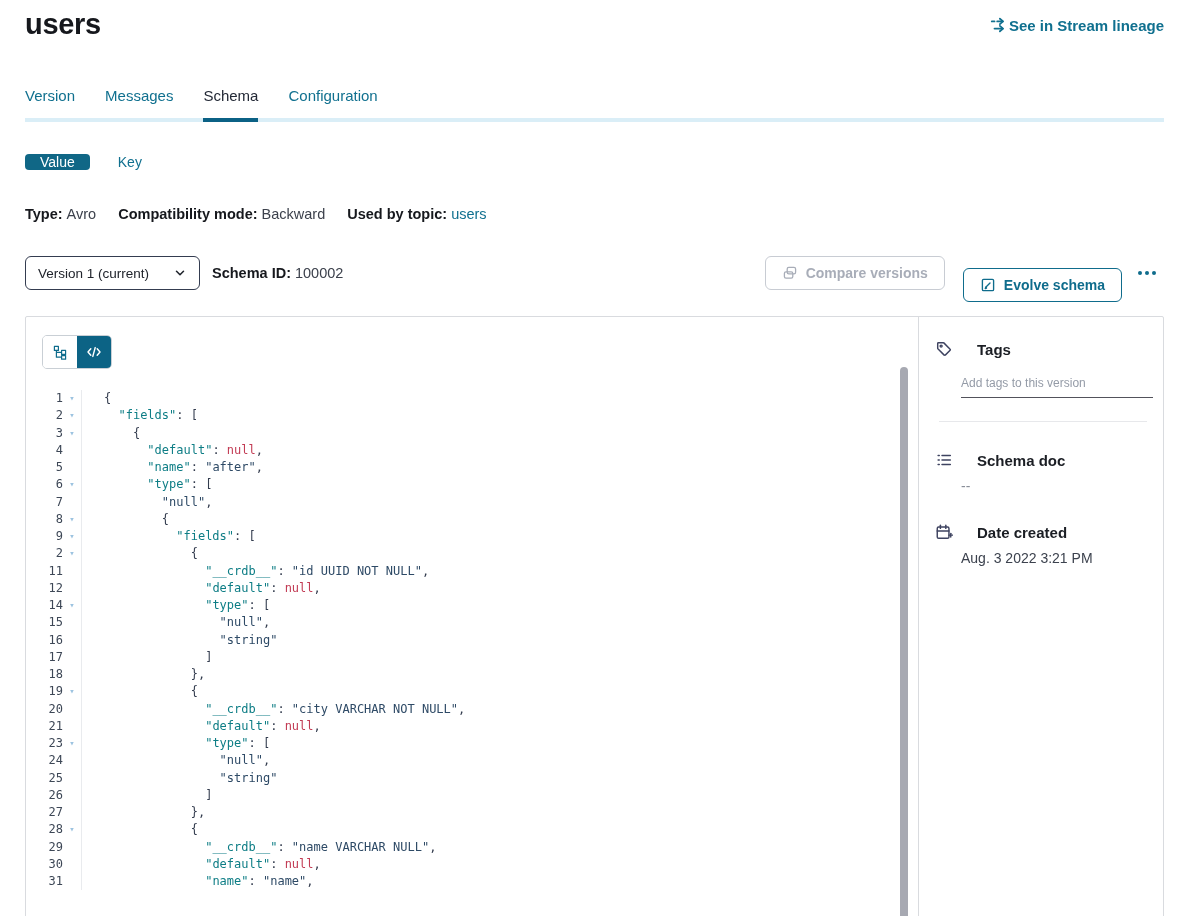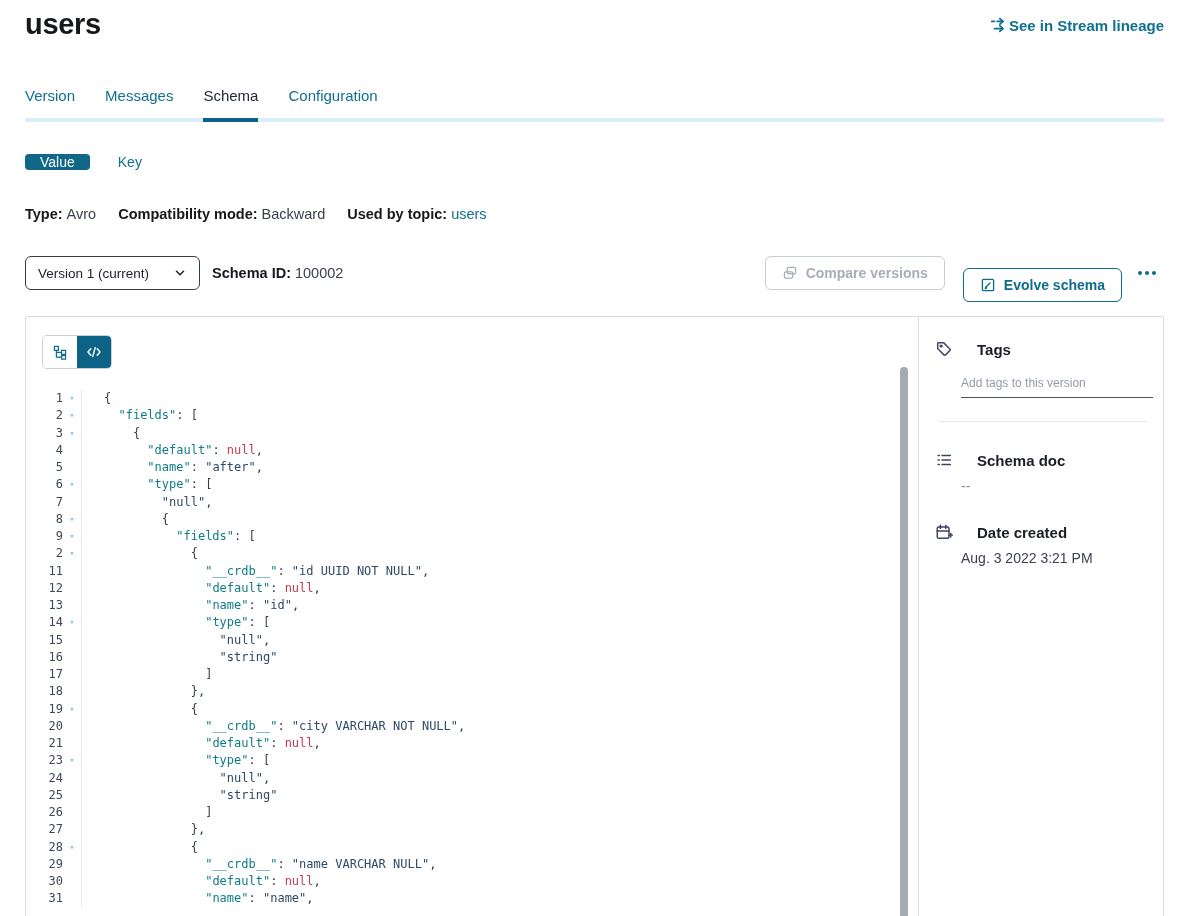--- a/index.html
+++ b/index.html
@@ -231,25 +231,20 @@
           <span class="ln">11</span>
           <span class="fa"></span>
           <span class="cd">              <span class="t-k">"__crdb__"</span><span class="t-p">: </span><span class="t-s">"id UUID NOT NULL"</span><span class="t-p">,</span></span>
         </div>
         <div class="cl">
           <span class="ln">12</span>
           <span class="fa"></span>
           <span class="cd">              <span class="t-k">"default"</span><span class="t-p">: </span><span class="t-n">null</span><span class="t-p">,</span></span>
         </div>
         <div class="cl">
-          <span class="ln">13</span>
-          <span class="fa"></span>
-          <span class="cd">              <span class="t-k">"name"</span><span class="t-p">: </span><span class="t-s">"id"</span><span class="t-p">,</span></span>
-        </div>
-        <div class="cl">
           <span class="ln">14</span>
           <span class="fa">▾</span>
           <span class="cd">              <span class="t-k">"type"</span><span class="t-p">: [</span></span>
         </div>
         <div class="cl">
           <span class="ln">15</span>
           <span class="fa"></span>
           <span class="cd">                <span class="t-s">"null"</span><span class="t-p">,</span></span>
         </div>
         <div class="cl">

